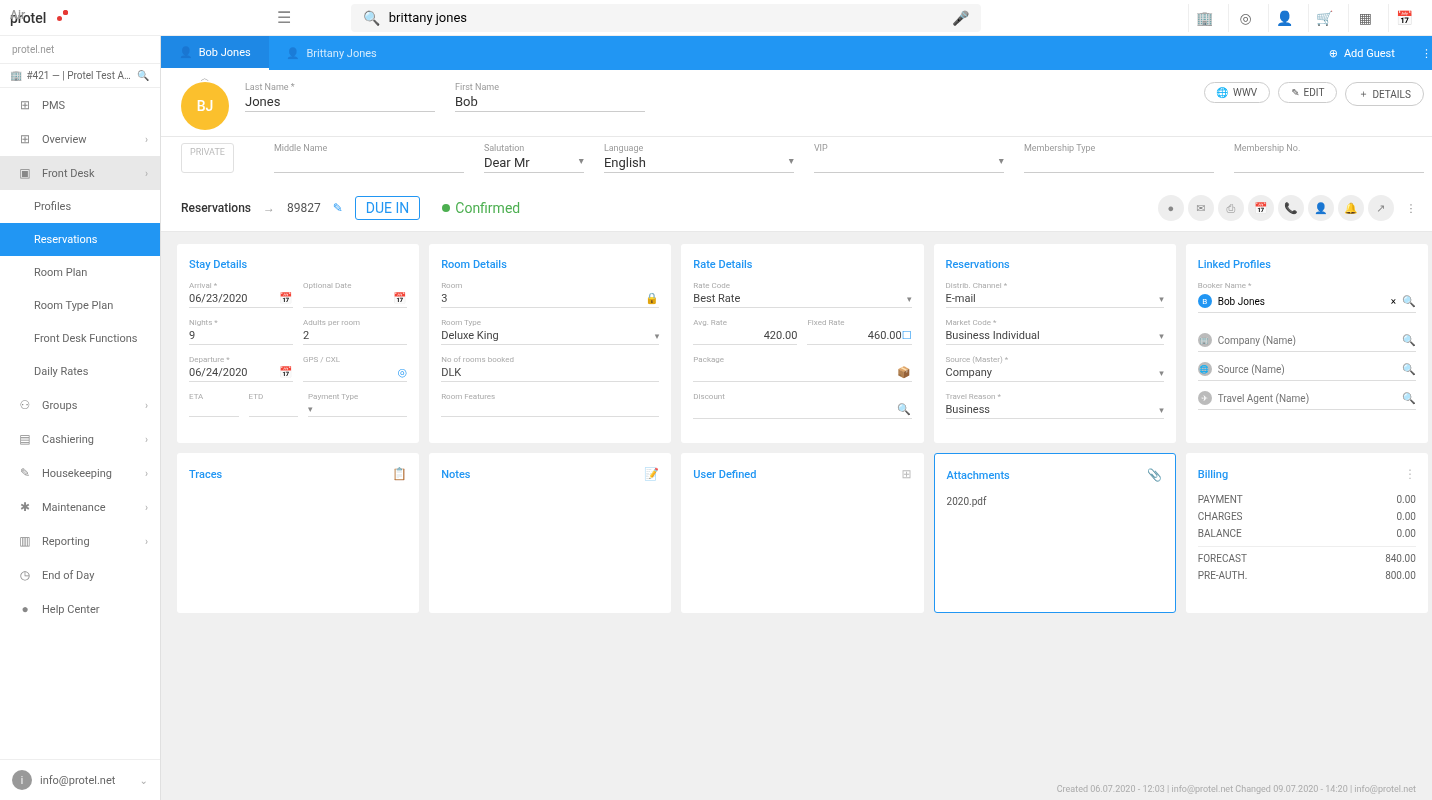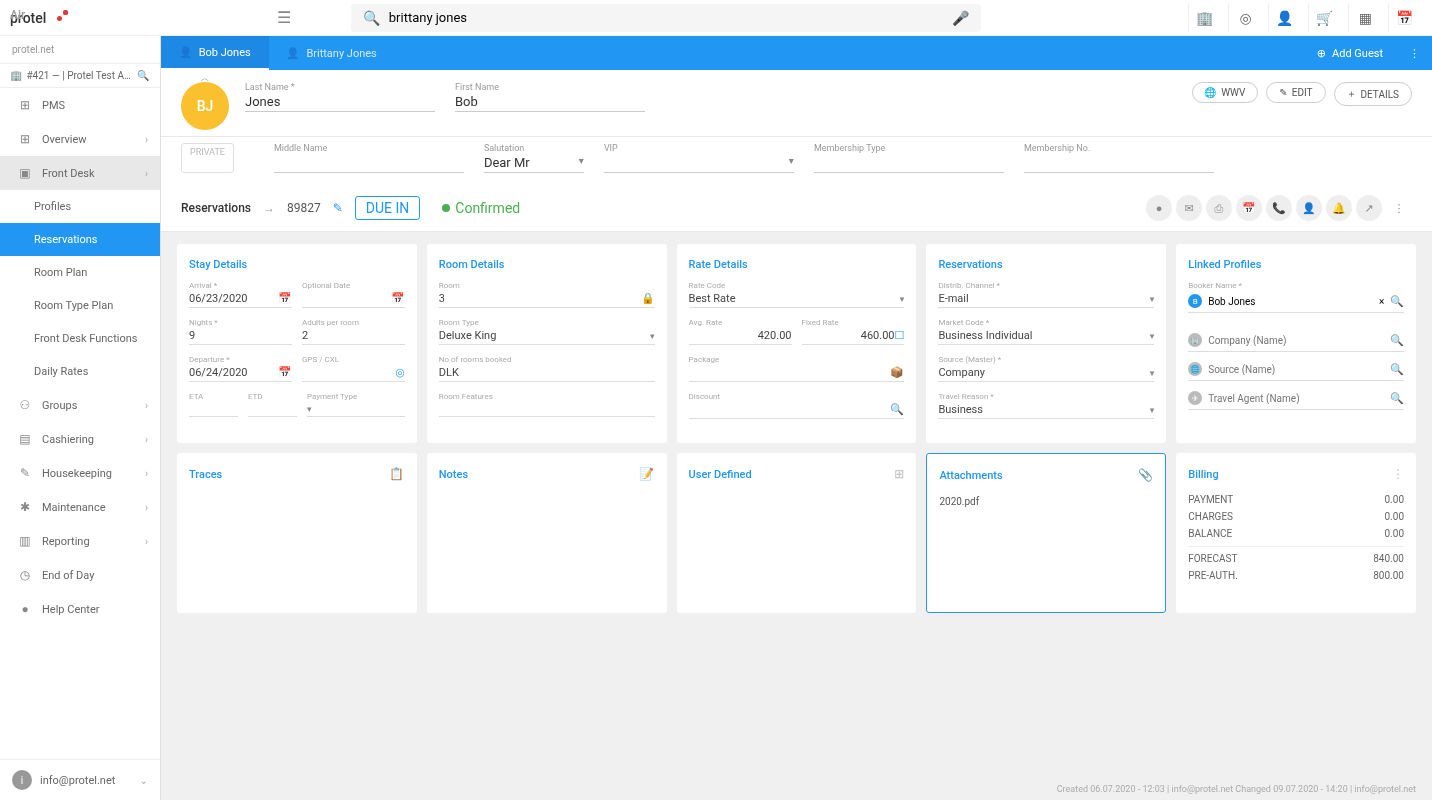--- a/index.html
+++ b/index.html
@@ -237,20 +237,24 @@
       <span class="priv-badge">PRIVATE</span>
       <div class="fld" style="width:190px">
           <label>Middle Name</label>
           <div class="val"></div>
         </div>
       <div class="fld sel" style="width:100px">
           <label>Salutation</label>
           <div class="val">Dear Mr</div>
         </div>
       <div class="fld sel" style="width:190px">
+          <label>Language</label>
+          <div class="val">English</div>
+        </div>
+      <div class="fld sel" style="width:190px">
           <label>VIP</label>
           <div class="val"></div>
         </div>
       <div class="fld" style="width:190px">
           <label>Membership Type</label>
           <div class="val"></div>
         </div>
       <div class="fld" style="width:190px">
           <label>Membership No.</label>
           <div class="val"></div>

